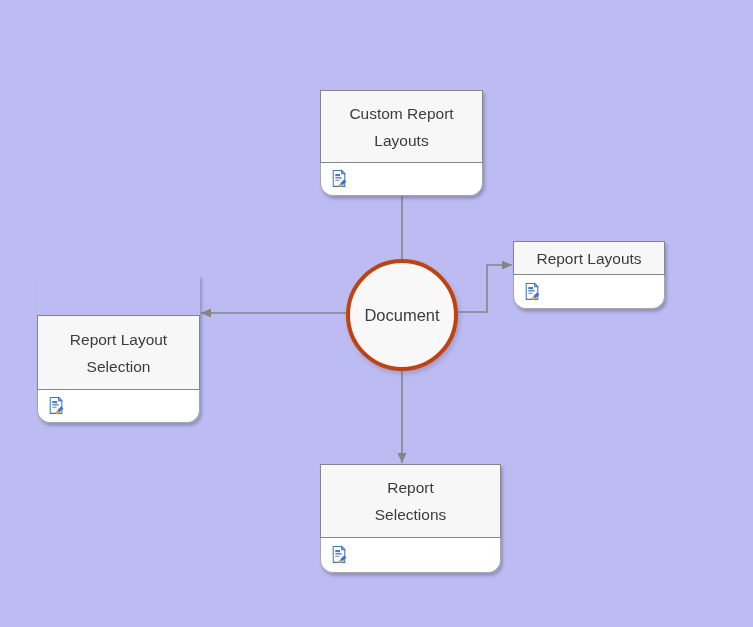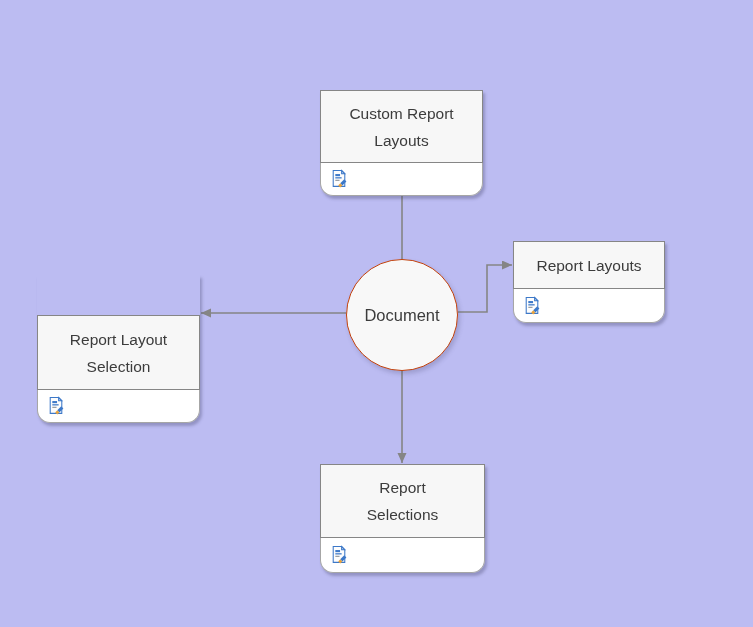--- a/index.html
+++ b/index.html
@@ -72,21 +72,21 @@
     box-sizing:border-box;
   }
   .circle-node{
     position:absolute;
     left:346px;
     top:259px;
     width:112px;
     height:112px;
     border-radius:50%;
     background:#f8f8f8;
-    border:1px solid #c2410c;
+    border:4px solid #c2410c;
     display:flex;
     align-items:center;
     justify-content:center;
     color:var(--text);
     font-size:16.5px;
     z-index:2;
     box-sizing:border-box;
     box-shadow:2px 3px 4px rgba(70,70,110,0.25);
   }
   .doc-icon{display:block;}
@@ -125,21 +125,21 @@
         <line class="ln-blue-bold" x1="4.5" y1="5.8" x2="9" y2="5.8"></line>
         <line class="ln-blue" x1="4.5" y1="8.4" x2="10.5" y2="8.4"></line>
         <line class="ln-gray" x1="4.5" y1="10.8" x2="8.5" y2="10.8"></line>
         <line class="pencil-shaft" x1="10.2" y1="14.6" x2="14" y2="10.8"></line>
         <line class="pencil-tip" x1="8.2" y1="16.6" x2="10.2" y2="14.6"></line>
       </svg>
     </div>
   </div>
 
   <div class="node" style="left:513px;top:241px;width:152px;">
-    <div class="node-title" style="height:48px;">Report Layouts</div>
+    <div class="node-title" style="height:34px;">Report Layouts</div>
     <div class="node-footer" style="height:34px;">
       <svg class="doc-icon" width="18" height="20" viewBox="0 0 16 19">
         <path class="page" d="M2.5,1.5 L10.5,1.5 L13.5,4.5 L13.5,16.5 L2.5,16.5 Z"></path>
         <path class="fold" d="M10.5,1.5 L10.5,4.5 L13.5,4.5 Z"></path>
         <line class="ln-blue-bold" x1="4.5" y1="5.8" x2="9" y2="5.8"></line>
         <line class="ln-blue" x1="4.5" y1="8.4" x2="10.5" y2="8.4"></line>
         <line class="ln-gray" x1="4.5" y1="10.8" x2="8.5" y2="10.8"></line>
         <line class="pencil-shaft" x1="10.2" y1="14.6" x2="14" y2="10.8"></line>
         <line class="pencil-tip" x1="8.2" y1="16.6" x2="10.2" y2="14.6"></line>
       </svg>
@@ -155,21 +155,21 @@
         <path class="fold" d="M10.5,1.5 L10.5,4.5 L13.5,4.5 Z"></path>
         <line class="ln-blue-bold" x1="4.5" y1="5.8" x2="9" y2="5.8"></line>
         <line class="ln-blue" x1="4.5" y1="8.4" x2="10.5" y2="8.4"></line>
         <line class="ln-gray" x1="4.5" y1="10.8" x2="8.5" y2="10.8"></line>
         <line class="pencil-shaft" x1="10.2" y1="14.6" x2="14" y2="10.8"></line>
         <line class="pencil-tip" x1="8.2" y1="16.6" x2="10.2" y2="14.6"></line>
       </svg>
     </div>
   </div>
 
-  <div class="node" style="left:320px;top:464px;width:165px;">
+  <div class="node" style="left:320px;top:464px;width:181px;">
     <div class="node-title" style="height:74px;">Report
 Selections</div>
     <div class="node-footer" style="height:35px;">
       <svg class="doc-icon" width="18" height="20" viewBox="0 0 16 19">
         <path class="page" d="M2.5,1.5 L10.5,1.5 L13.5,4.5 L13.5,16.5 L2.5,16.5 Z"></path>
         <path class="fold" d="M10.5,1.5 L10.5,4.5 L13.5,4.5 Z"></path>
         <line class="ln-blue-bold" x1="4.5" y1="5.8" x2="9" y2="5.8"></line>
         <line class="ln-blue" x1="4.5" y1="8.4" x2="10.5" y2="8.4"></line>
         <line class="ln-gray" x1="4.5" y1="10.8" x2="8.5" y2="10.8"></line>
         <line class="pencil-shaft" x1="10.2" y1="14.6" x2="14" y2="10.8"></line>

